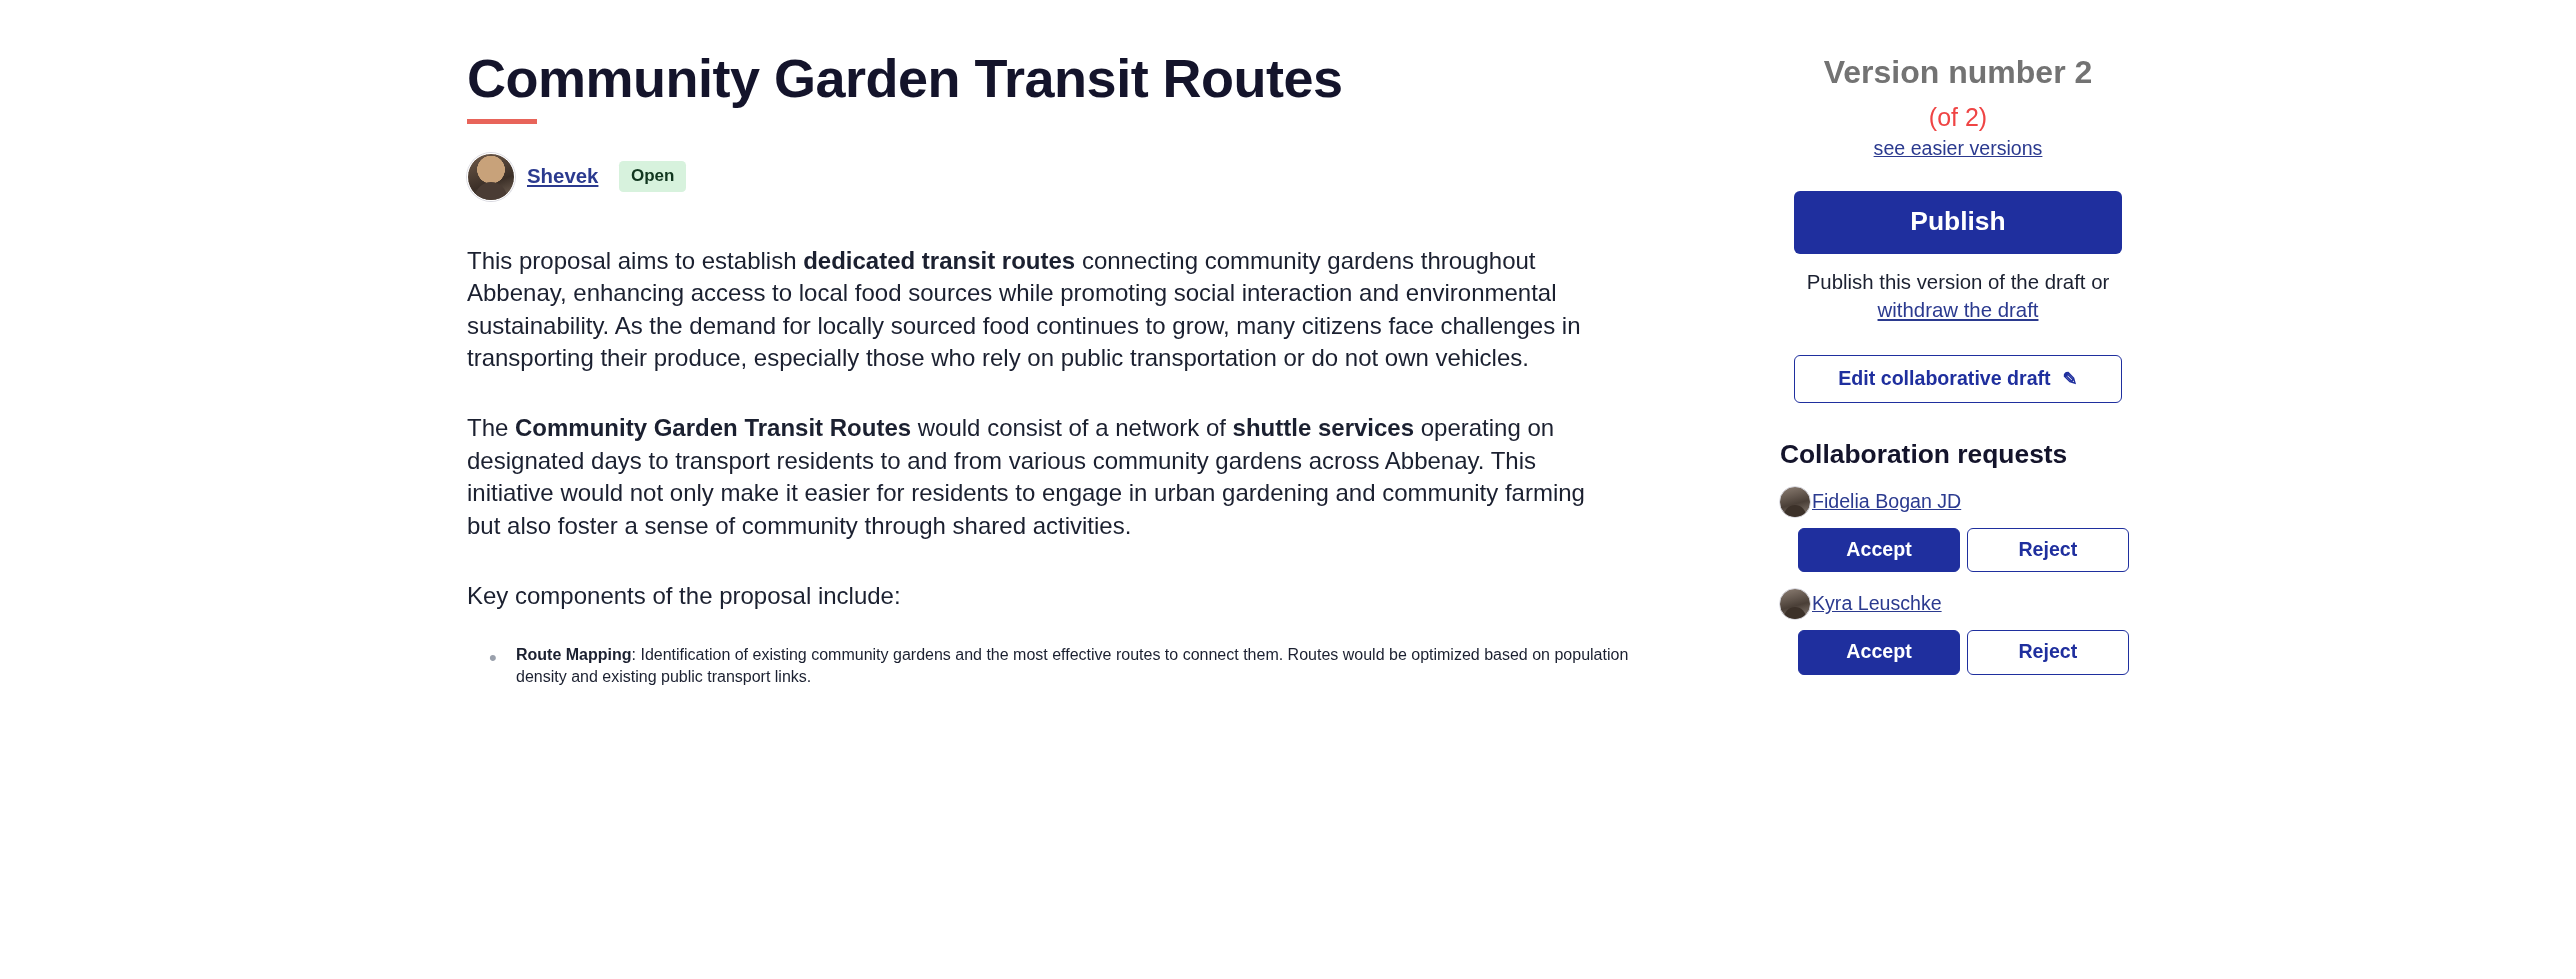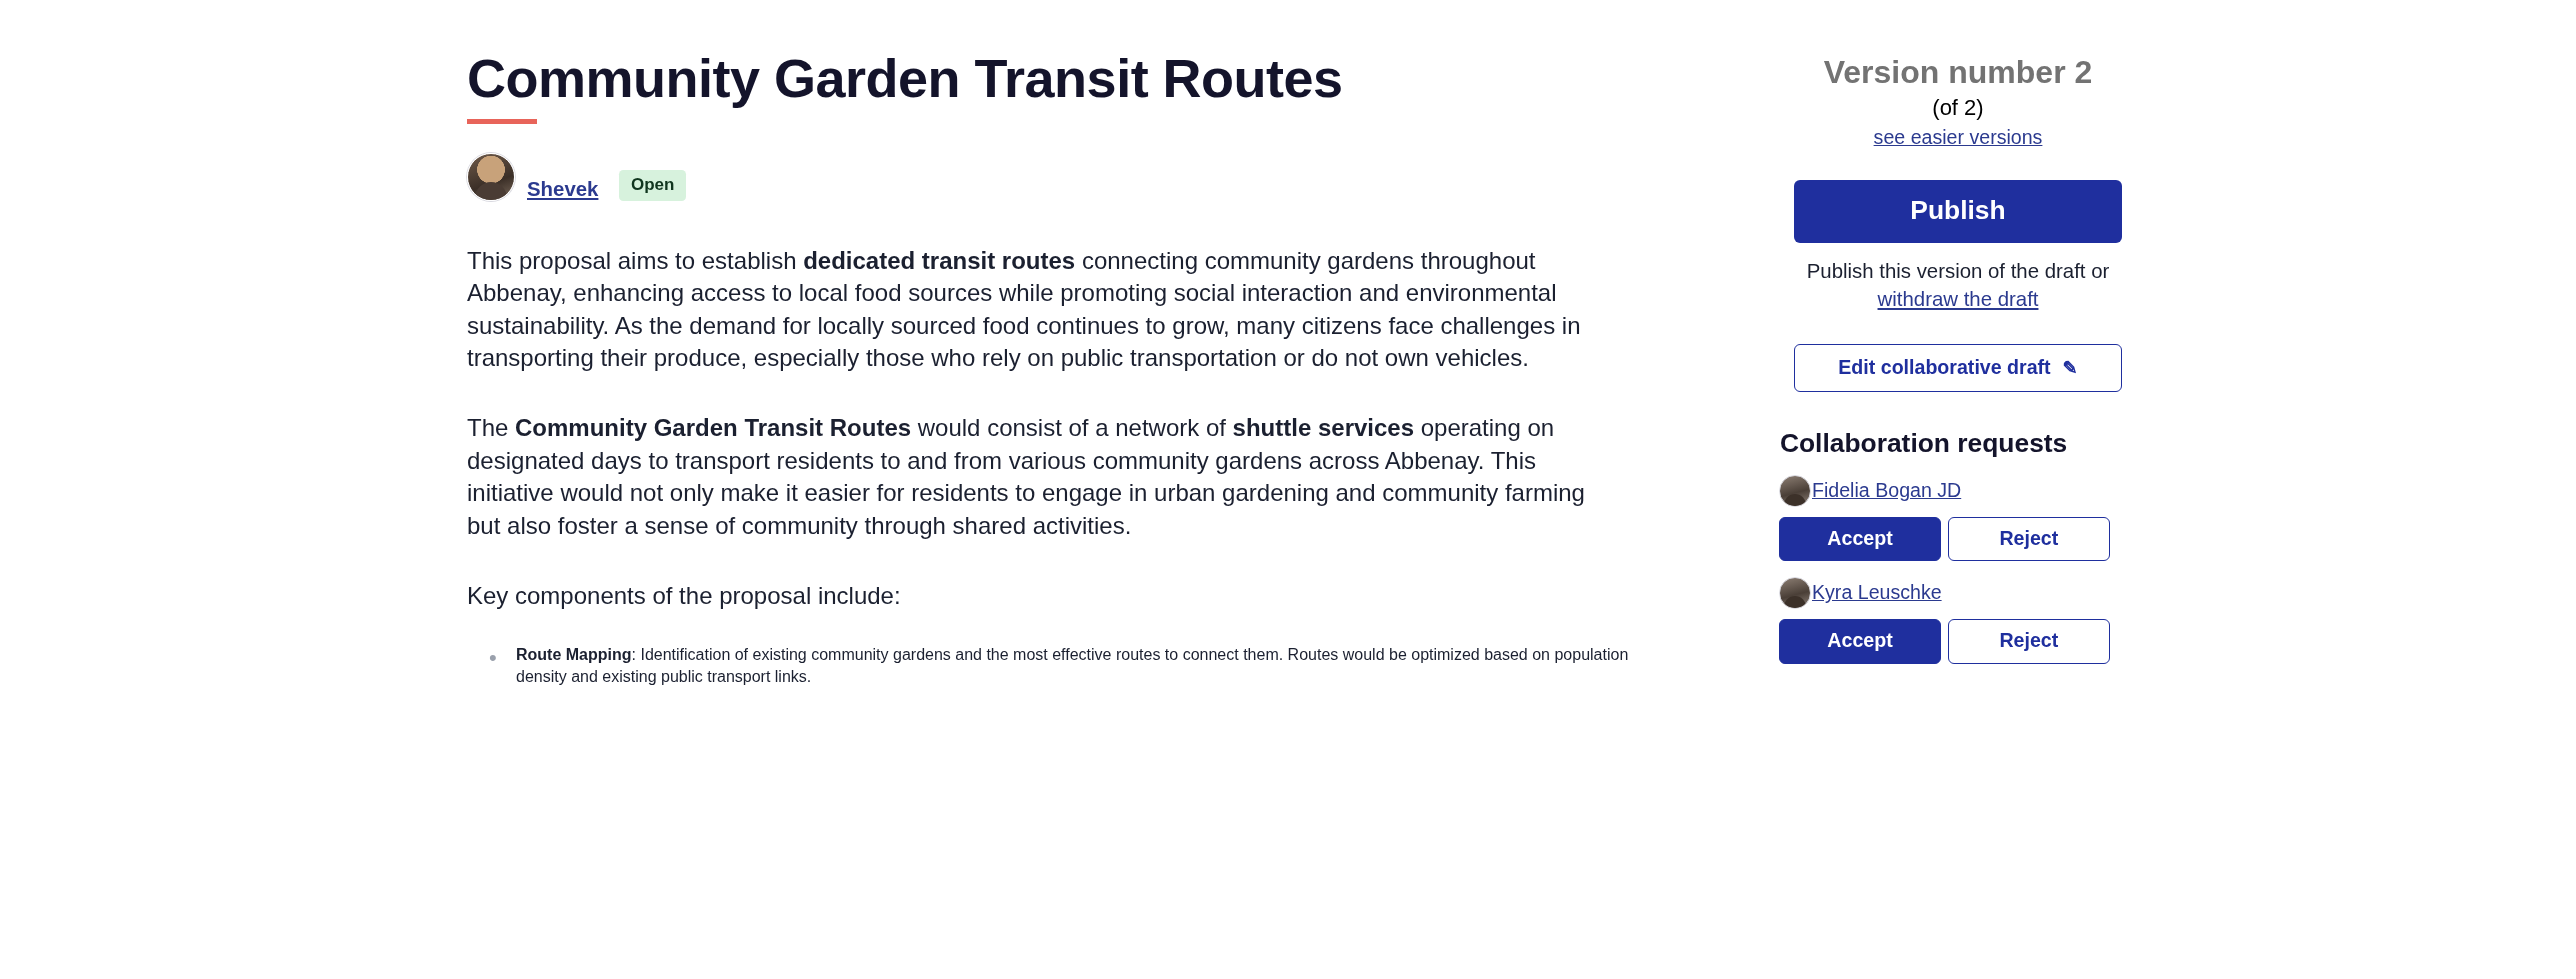--- a/index.html
+++ b/index.html
@@ -37,21 +37,21 @@
     margin: 0 0 0 0;
   }
   .title-rule {
     width: 70px;
     height: 4.3px;
     background: #e8645a;
     margin-top: 12px;
   }
   .byline {
     display: flex;
-    align-items: flex-end;
+    align-items: center;
     gap: 12px;
     margin-top: 29px;
   }
   .avatar {
     width: 48px;
     height: 48px;
     border-radius: 50%;
     background: radial-gradient(circle at 50% 34%, #c8a27a 0 36%, rgba(0,0,0,0) 37%), linear-gradient(160deg,#6f5a4a 0%, #3b2f27 60%, #7b6a5c 100%);
     border: 1.7px solid #ffffff;
     box-shadow: 0 0 0 0.9px #d9d9e0;
@@ -125,23 +125,23 @@
     text-align: center;
   }
   .version-title {
     font-size: 32px;
     font-weight: 700;
     color: #737373;
     margin: 0;
     line-height: 1.2;
   }
   .version-sub {
-    font-size: 22px;
-    color: #000000;
-    margin-top: 4px;
+    font-size: 25px;
+    color: #ef4444;
+    margin-top: 12px;
   }
   .version-link {
     display: block;
     font-size: 19.6px;
     color: #2b3a8f;
     text-decoration: underline;
     margin-top: 4.3px;
     cursor: pointer;
   }
   .publish-btn {
@@ -227,20 +227,21 @@
   .req-name {
     font-size: 19.6px;
     color: #2b3a8f;
     text-decoration: underline;
     cursor: pointer;
   }
   .req-actions {
     display: flex;
     gap: 6.8px;
     margin-top: 10.2px;
+    margin-left: 19px;
   }
   .accept-btn {
     width: 162px;
     background: #1f2f9e;
     color: #ffffff;
     border: 1.7px solid #1f2f9e;
     border-radius: 6px;
     font-size: 19.6px;
     font-weight: 700;
     padding: 9.4px 0 10.2px;

